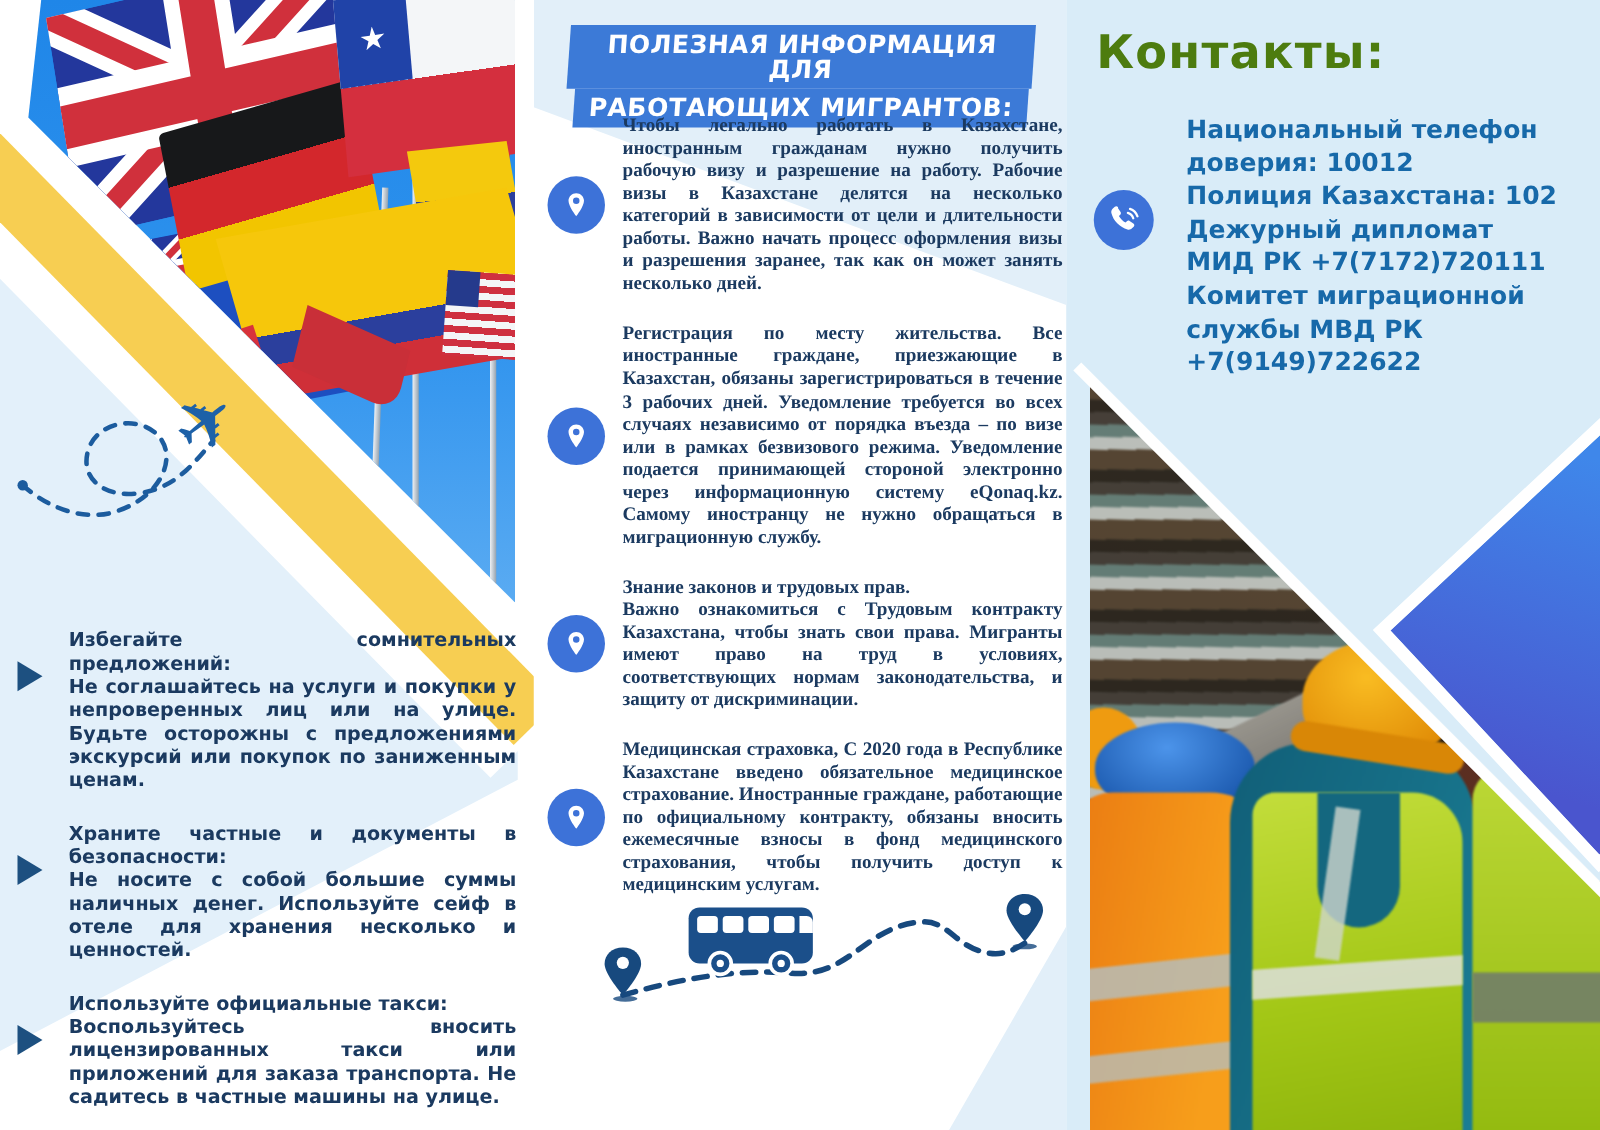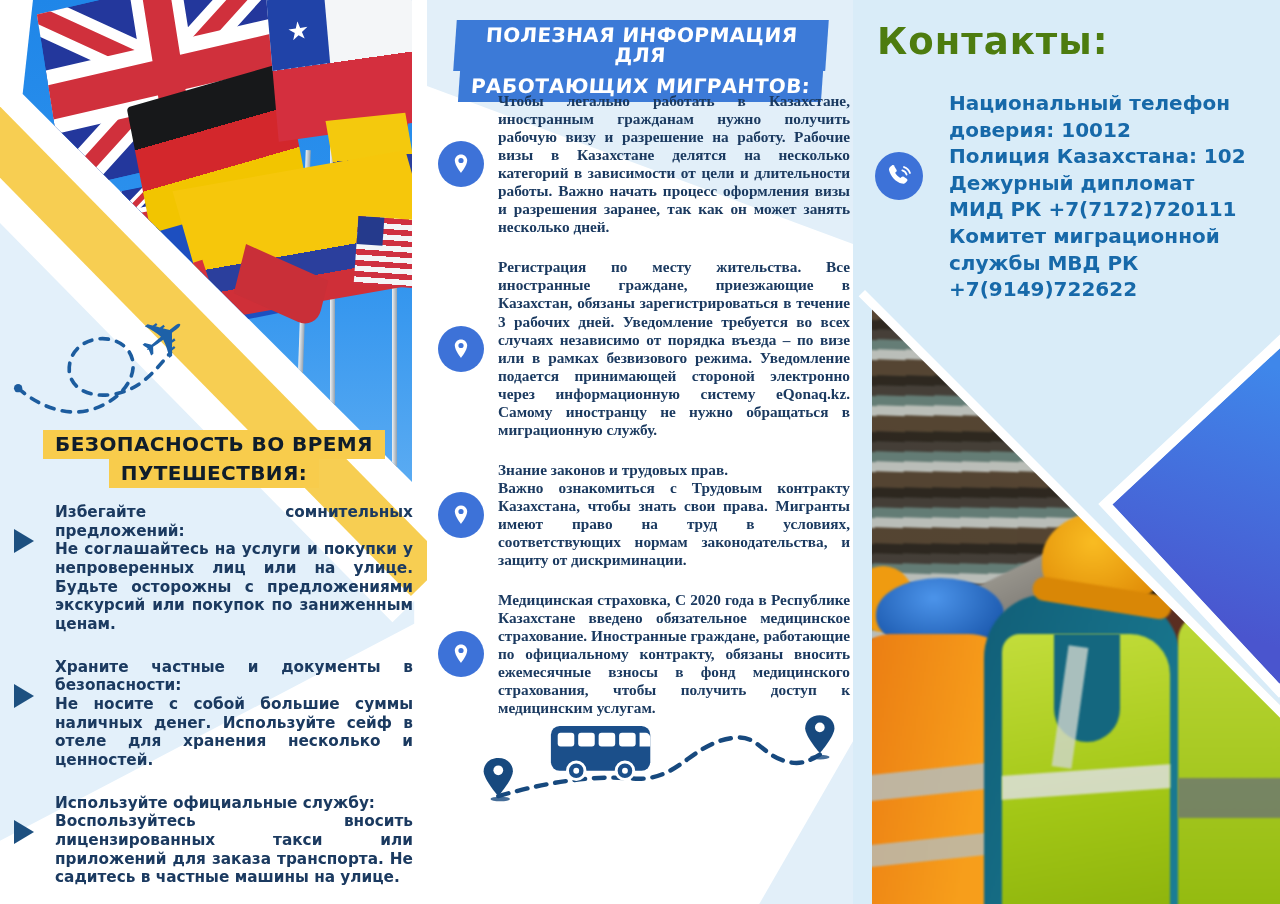--- a/index.html
+++ b/index.html
@@ -171,44 +171,40 @@
       <div class="flag" style="left:236px;top:262px;width:90px;height:50px;background:#c92f38;transform:rotate(24deg) skewX(10deg);border-radius:0 0 20px 0;"></div>
       <div class="flag" style="left:150px;top:268px;width:60px;height:40px;background:#d8323c;transform:rotate(-18deg);"></div>
     </div>
 
     <svg class="plane-trail" viewBox="0 0 200 140">
       <path d="M10,98 C30,116 58,126 82,118 C118,106 130,74 112,58 C96,44 66,50 60,72 C54,94 74,108 100,104 C128,100 142,80 156,64" fill="none" stroke="#1c5c9e" stroke-width="3.5" stroke-dasharray="8 8" stroke-linecap="round"></path>
       <circle cx="10" cy="98" r="4" fill="#1c5c9e"></circle>
       <text x="136" y="74" font-size="56" fill="#1d61a8" transform="rotate(-38 148 66)">✈</text>
     </svg>
 
-    <div class="lh-wrap">
-      <span class="lh-line">БЕЗОПАСНОСТЬ ВО ВРЕМЯ</span><br>
-      <span class="lh-line">ПУТЕШЕСТВИЯ:</span>
-    </div>
 
     <div class="bullets">
       <div class="bullet-row">
         <div class="tri"></div>
         <div class="bullet-text">
           <div class="bullet-title">Избегайте сомнительных предложений:</div>
           <div>Не соглашайтесь на услуги и покупки у непроверенных лиц или на улице. Будьте осторожны с предложениями экскурсий или покупок по заниженным ценам.</div>
         </div>
       </div>
       <div class="bullet-row">
         <div class="tri"></div>
         <div class="bullet-text">
           <div class="bullet-title">Храните частные и документы в безопасности:</div>
           <div>Не носите с собой большие суммы наличных денег. Используйте сейф в отеле для хранения несколько и ценностей.</div>
         </div>
       </div>
       <div class="bullet-row">
         <div class="tri"></div>
         <div class="bullet-text">
-          <div class="bullet-title">Используйте официальные службу:</div>
+          <div class="bullet-title">Используйте официальные такси:</div>
           <div>Воспользуйтесь вносить лицензированных такси или приложений для заказа транспорта. Не садитесь в частные машины на улице.</div>
         </div>
       </div>
     </div>
   </div>
 
   <div class="panel panel-middle">
     <div class="mp-top-wedge"></div>
     <div class="mp-br-wedge"></div>
 

